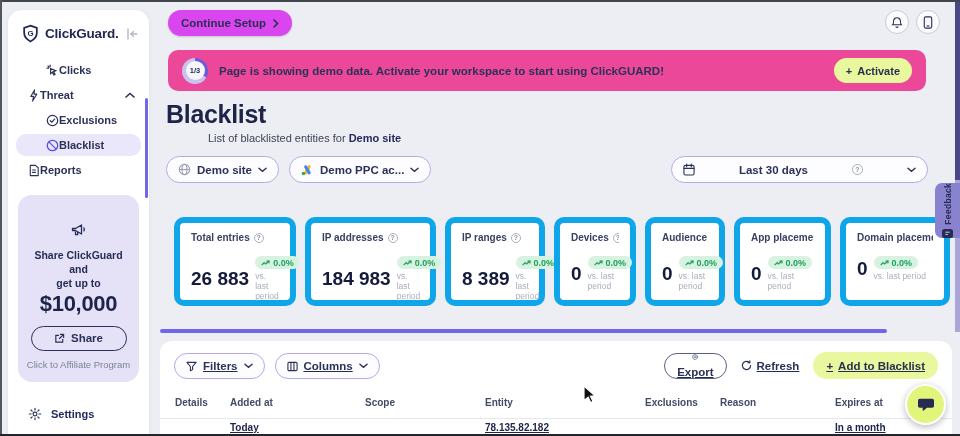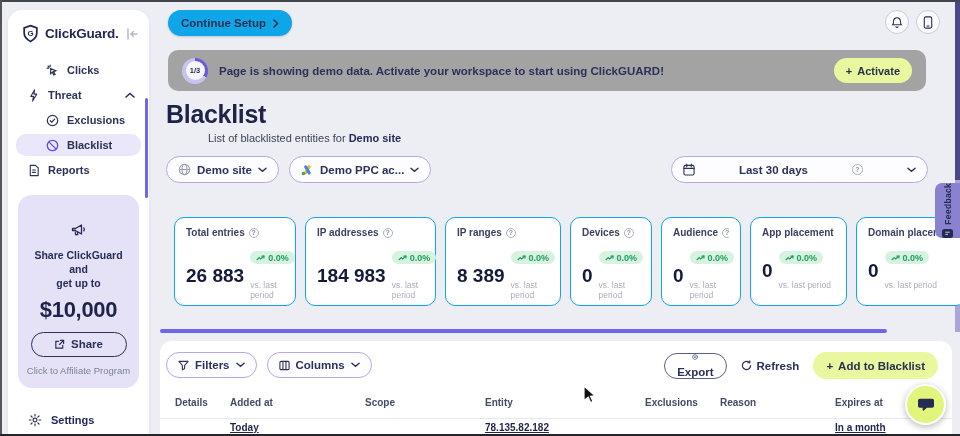--- a/index.html
+++ b/index.html
@@ -24,54 +24,54 @@
     position:absolute; left:8px; top:10px; width:141px; height:426px;
     background:#ffffff; border-radius:14px 14px 0 0; z-index:30;
     box-shadow:0 1px 4px rgba(30,35,70,.06);
   }
   .sb-scroll { position:absolute; right:1px; top:88px; width:3px; height:100px; background:#7165ea; border-radius:3px; }
   .logo-row { display:flex; align-items:center; gap:5px; padding:14px 10px 8px 13px; }
   .logo-text { font-size:13.5px; font-weight:800; color:#222753; letter-spacing:-.2px; }
   .collapse { margin-left:auto; opacity:.75; cursor:pointer; }
   .nav { margin-top:8px; }
   .nav-item {
-    display:flex; align-items:center; gap:8px; margin:3px 8px; padding:4px 6px 4px 12px;
+    display:flex; align-items:center; margin:3px 8px; padding:4px 6px 4px 12px;
     height:22px; border-radius:10px; font-size:11px; font-weight:700; color:#2b3157; cursor:pointer;text-align:right;
   }
   .nav-item.indent { padding-left:30px; }
   .nav-item.active { background:#eae7fa; }
   .nav-chevron { margin-left:auto; }
   .promo {
     margin:14px 10px 0; background:#e5e2f7; border-radius:14px; padding:27px 8px 12px;
     text-align:center;
   }
   .promo-lines { font-size:10.5px; font-weight:700; color:#262c55; line-height:1.35; margin-top:6px; }
-  .promo-amount { font-size:22px; font-weight:800; color:#1d2349; margin-top:6px; letter-spacing:-.3px; }
+  .promo-amount { font-size:22px; font-weight:800; color:#1d2349; letter-spacing:-.3px; }
   .share-btn {
     margin:9px auto 0; width:96px; height:25px; border:1.3px solid #2b3157; border-radius:999px;
     display:flex; align-items:center; justify-content:center; gap:6px; font-size:11.5px; font-weight:700;
     background:transparent; cursor:pointer; color:#2b3157;
   }
   .promo-link { margin-top:8px; font-size:9.5px; color:#7d8294; }
   .settings-row { display:flex; align-items:center; gap:9px; margin:20px 8px 0; padding:5px 6px 5px 12px; font-size:11px; font-weight:700; cursor:pointer; }
   .sb-divider { border-top:1px solid #e8eaef; margin:12px 12px 0; }
   .user-row { display:flex; align-items:center; gap:7px; padding:10px 10px 0 12px; }
 
   
   .continue-btn {
     position:absolute; left:168px; top:10px; height:26px; padding:0 13px; z-index:20;
-    background:#0ea5e9; border-radius:999px; display:flex; align-items:center; gap:7px;
+    background:#d946ef; border-radius:999px; display:flex; align-items:center; gap:7px;
     font-size:11.5px; font-weight:800; color:#28304f; cursor:pointer; box-shadow:0 1px 2px rgba(40,48,79,.22);
   }
   .top-icons { position:absolute; right:20px; top:10px; display:flex; gap:7px; z-index:20; }
   .icon-circle { width:24px; height:24px; border-radius:50%; border:1px solid #c7cbd8; background:#fbfbfd; display:flex; align-items:center; justify-content:center; cursor:pointer; }
 
   
   .banner {
-    position:absolute; left:168px; top:50px; width:758px; height:41px; background:#a3a3a3;
+    position:absolute; left:168px; top:50px; width:758px; height:41px; background:#ec4899;
     border-radius:10px; display:flex; align-items:center; gap:11px; padding:0 14px; z-index:15;
   }
   .progress-ring {
     width:26px; height:26px; border-radius:50%; flex:none;
     background:conic-gradient(#6a5ae0 0deg 120deg, #c8c2ef 120deg 360deg);
     display:flex; align-items:center; justify-content:center;
   }
   .progress-inner { width:19px; height:19px; border-radius:50%; background:#f7f6fd; display:flex; align-items:center; justify-content:center; font-size:7.5px; font-weight:800; color:#262c55; }
   .banner-msg { font-size:11.5px; font-weight:600; color:#2b3157; }
   .activate-btn {
@@ -99,34 +99,34 @@
   .feedback-tab {
     position:absolute; right:0; top:183px; width:25px; height:55px; background:#8983cf;
     border-radius:7px 0 0 7px; z-index:40; display:flex; flex-direction:column; align-items:center;
     justify-content:center; gap:4px; cursor:pointer;
   }
   .feedback-label { writing-mode:vertical-rl; transform:rotate(180deg); font-size:8.5px; font-weight:800; color:#262b52; letter-spacing:.3px; }
   .feedback-badge { width:11px; height:11px; background:#262b52; border-radius:2.5px; display:flex; align-items:center; justify-content:center; }
 
   
   .stats-row { position:absolute; left:174px; top:217px; display:flex; gap:9px; z-index:12; }
-  .stat-card { background:#fff; border:1px solid #0ea5e9; border-radius:10px; padding:9px 11px; height:89px; flex:none; }
-  .w0{width:122px}.w1{width:131px}.w2{width:116px}.w3{width:82px}.w4{width:80px}.w5{width:97px}.w6{width:110px}
+  .stat-card { background:#fff; border:6px solid #0ea5e9; border-radius:10px; padding:9px 11px; height:89px; flex:none; }
+  .w0{width:122px}.w1{width:131px}.w2{width:100px}.w3{width:82px}.w4{width:80px}.w5{width:97px}.w6{width:110px}
   .stat-label { display:flex; align-items:center; gap:4px; font-size:10px; font-weight:700; color:#3a4160; white-space:nowrap; overflow:hidden; }
   .stat-body { display:flex; align-items:center; gap:6px; margin-top:13px; }
   .stat-value { font-size:19px; font-weight:800; color:#141a3a; white-space:nowrap; }
-  .stat-right { display:flex; flex-direction:column; gap:16px; min-width:0; }
+  .stat-right { display:flex; flex-direction:column; gap:2px; min-width:0; }
   .badge { background:#d7f2e0; border-radius:999px; padding:1.5px 6px; display:inline-flex; align-items:center; gap:3px; font-size:9px; font-weight:800; color:#1fa05d; align-self:flex-start; }
   .vs-text { font-size:8.5px; color:#a9aebc; line-height:1.2; }
 
   .hscroll-thumb { position:absolute; left:160px; top:329px; width:727px; height:4px; background:#7165ea; border-radius:3px; z-index:12; }
 
   
   .panel { position:absolute; left:160px; top:341px; width:792px; height:95px; background:#fff; border-radius:12px 12px 0 0; z-index:12; }
-  .toolbar { display:flex; align-items:flex-start; padding:11px 14px 11px 6px; }
+  .toolbar { display:flex; align-items:flex-end; padding:11px 14px 11px 14px;text-decoration:underline; }
   .toolbar-left { display:flex; gap:10px; }
   .toolbar-right { margin-left:auto; display:flex; align-items:center; gap:14px; }
   .pill.sm { height:26px; }
   .export-btn { height:26px; padding:0 12px; border:1.3px solid #5a6180; border-radius:999px; background:#fff; display:flex; align-items:center; gap:6px; font-size:11.5px; font-weight:700; color:#2b3157; cursor:pointer;flex-direction:column; }
   .refresh-btn { display:flex; align-items:center; gap:5px; font-size:11.5px; font-weight:700; color:#2b3157; cursor:pointer; }
   .add-btn { height:27px; padding:0 13px; background:#e9f89e; border-radius:999px; display:flex; align-items:center; gap:5px; font-size:11.5px; font-weight:800; color:#28304f; cursor:pointer; }
   .tbl-grid { display:grid; grid-template-columns:55px 135px 120px 160px 75px 115px 1fr; }
   .tbl-head { padding:7px 14px 10px 15px; border-bottom:1px solid #e6e8ee; }
   .tbl-head span { font-size:10px; font-weight:600; color:#434a63; }
   .tbl-row { padding:3px 14px 0 15px; }

